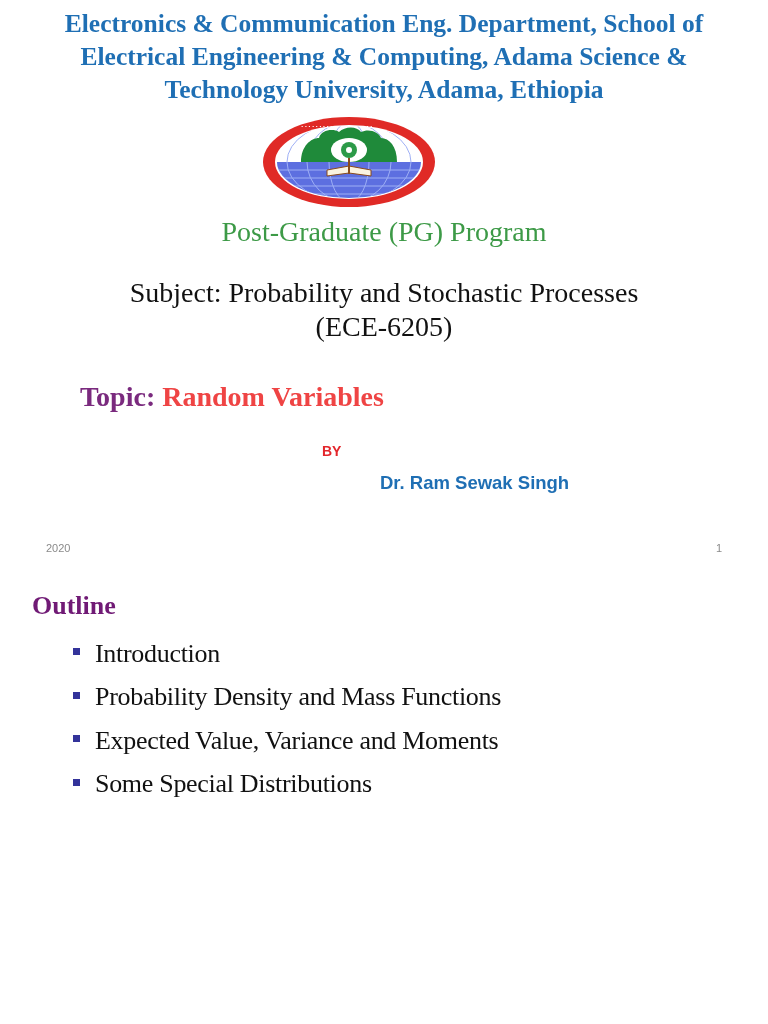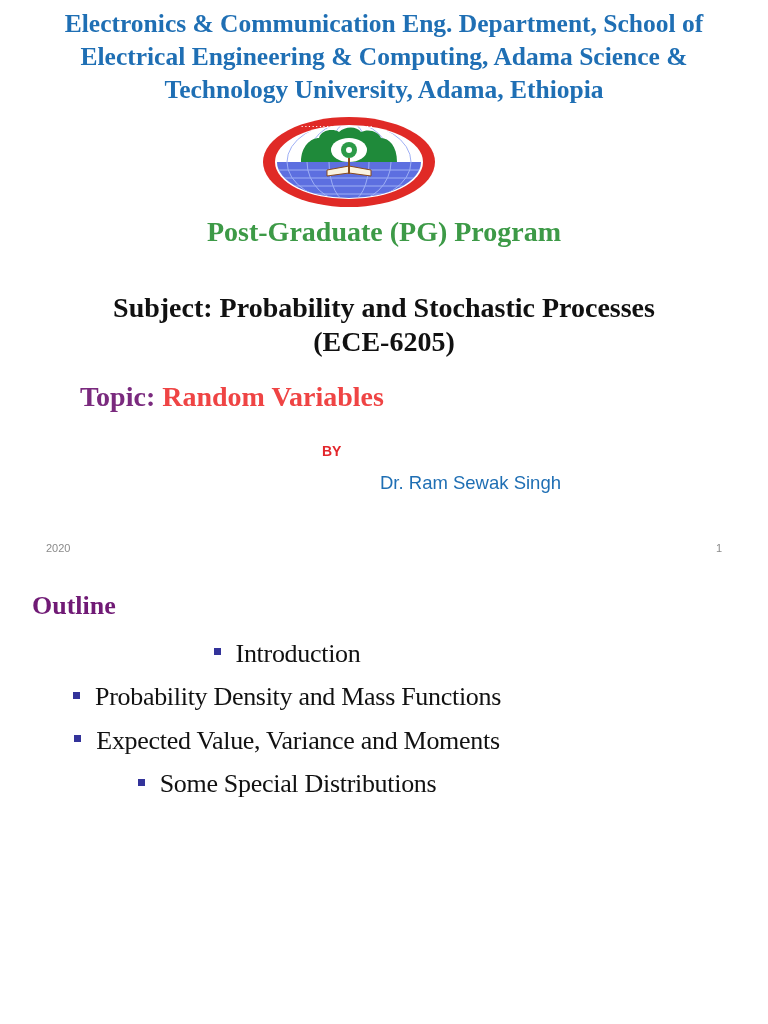--- a/index.html
+++ b/index.html
@@ -20,58 +20,58 @@
       text-align: center; color: #1f6fb4;
       font-family: "Liberation Serif", serif; font-weight: bold;
       font-size: 25.5px; line-height: 33px;
     }
     .institution .line { display: block; }
 
     .logo { position: absolute; left: 261px; top: 116px; width: 176px; height: 92px; }
 
     .program {
       position: absolute; left: 0; top: 215px; width: 768px; text-align: center;
-      color: #3d9a47; font-weight: bold; font-size: 28px; line-height: 34px;
+      color: #3d9a47; font-weight: normal; font-size: 28px; line-height: 34px;
     }
     .subject {
       position: absolute; left: 0; top: 276px; width: 768px; text-align: center;
-      color: #111111; font-weight: bold; font-size: 28px; line-height: 34px; margin-top: 15px;
+      color: #111111; font-weight: normal; font-size: 28px; line-height: 34px;
     }
     .subject .line { display: block; }
 
     .topic { position: absolute; left: 80px; top: 380px; font-weight: bold; font-size: 28px; line-height: 34px; }
     .topic-label { color: #7a2a7e; }
     .topic-value { color: #ef4444; }
 
     .by {
       position: absolute; left: 322px; top: 443px; color: #e3262b;
       font-family: "Liberation Sans", sans-serif; font-weight: bold; font-size: 14px;
     }
     .author {
       position: absolute; left: 380px; top: 472px; color: #1f6fb4;
-      font-family: "Liberation Sans", sans-serif; font-weight: normal; font-size: 18.5px;
+      font-family: "Liberation Sans", sans-serif; font-weight: bold; font-size: 18.5px;
     }
     .footer-year {
       position: absolute; left: 46px; top: 542px; color: #8a8a8a;
       font-family: Liberation Sans, sans-serif; font-size: 11px;
     }
     .footer-page {
       position: absolute; left: 716px; top: 542px; color: #8a8a8a;
       font-family: "Liberation Sans", sans-serif; font-size: 11px;
     }
 
     
     .outline-title {
       position: absolute; left: 32px; top: 18px; color: #701a75;
       font-weight: bold; font-size: 26px; line-height: 32px;
     }
     .outline-list { position: absolute; left: 73px; top: 60px; list-style: none; }
     .outline-item {
       position: relative; height: 43.5px; display: flex; align-items: center;
-      font-size: 26px; color: #111111; letter-spacing: -0.3px; justify-content: center;
+      font-size: 26px; color: #111111; letter-spacing: -0.3px;
     }
     .bullet {
       display: inline-block; width: 7px; height: 7px; background: #33339a;
       margin-right: 15px; position: relative; top: -2px;
     }
   </style>
 </head>
 <body>
 
 <div class="slide" id="slide1">

